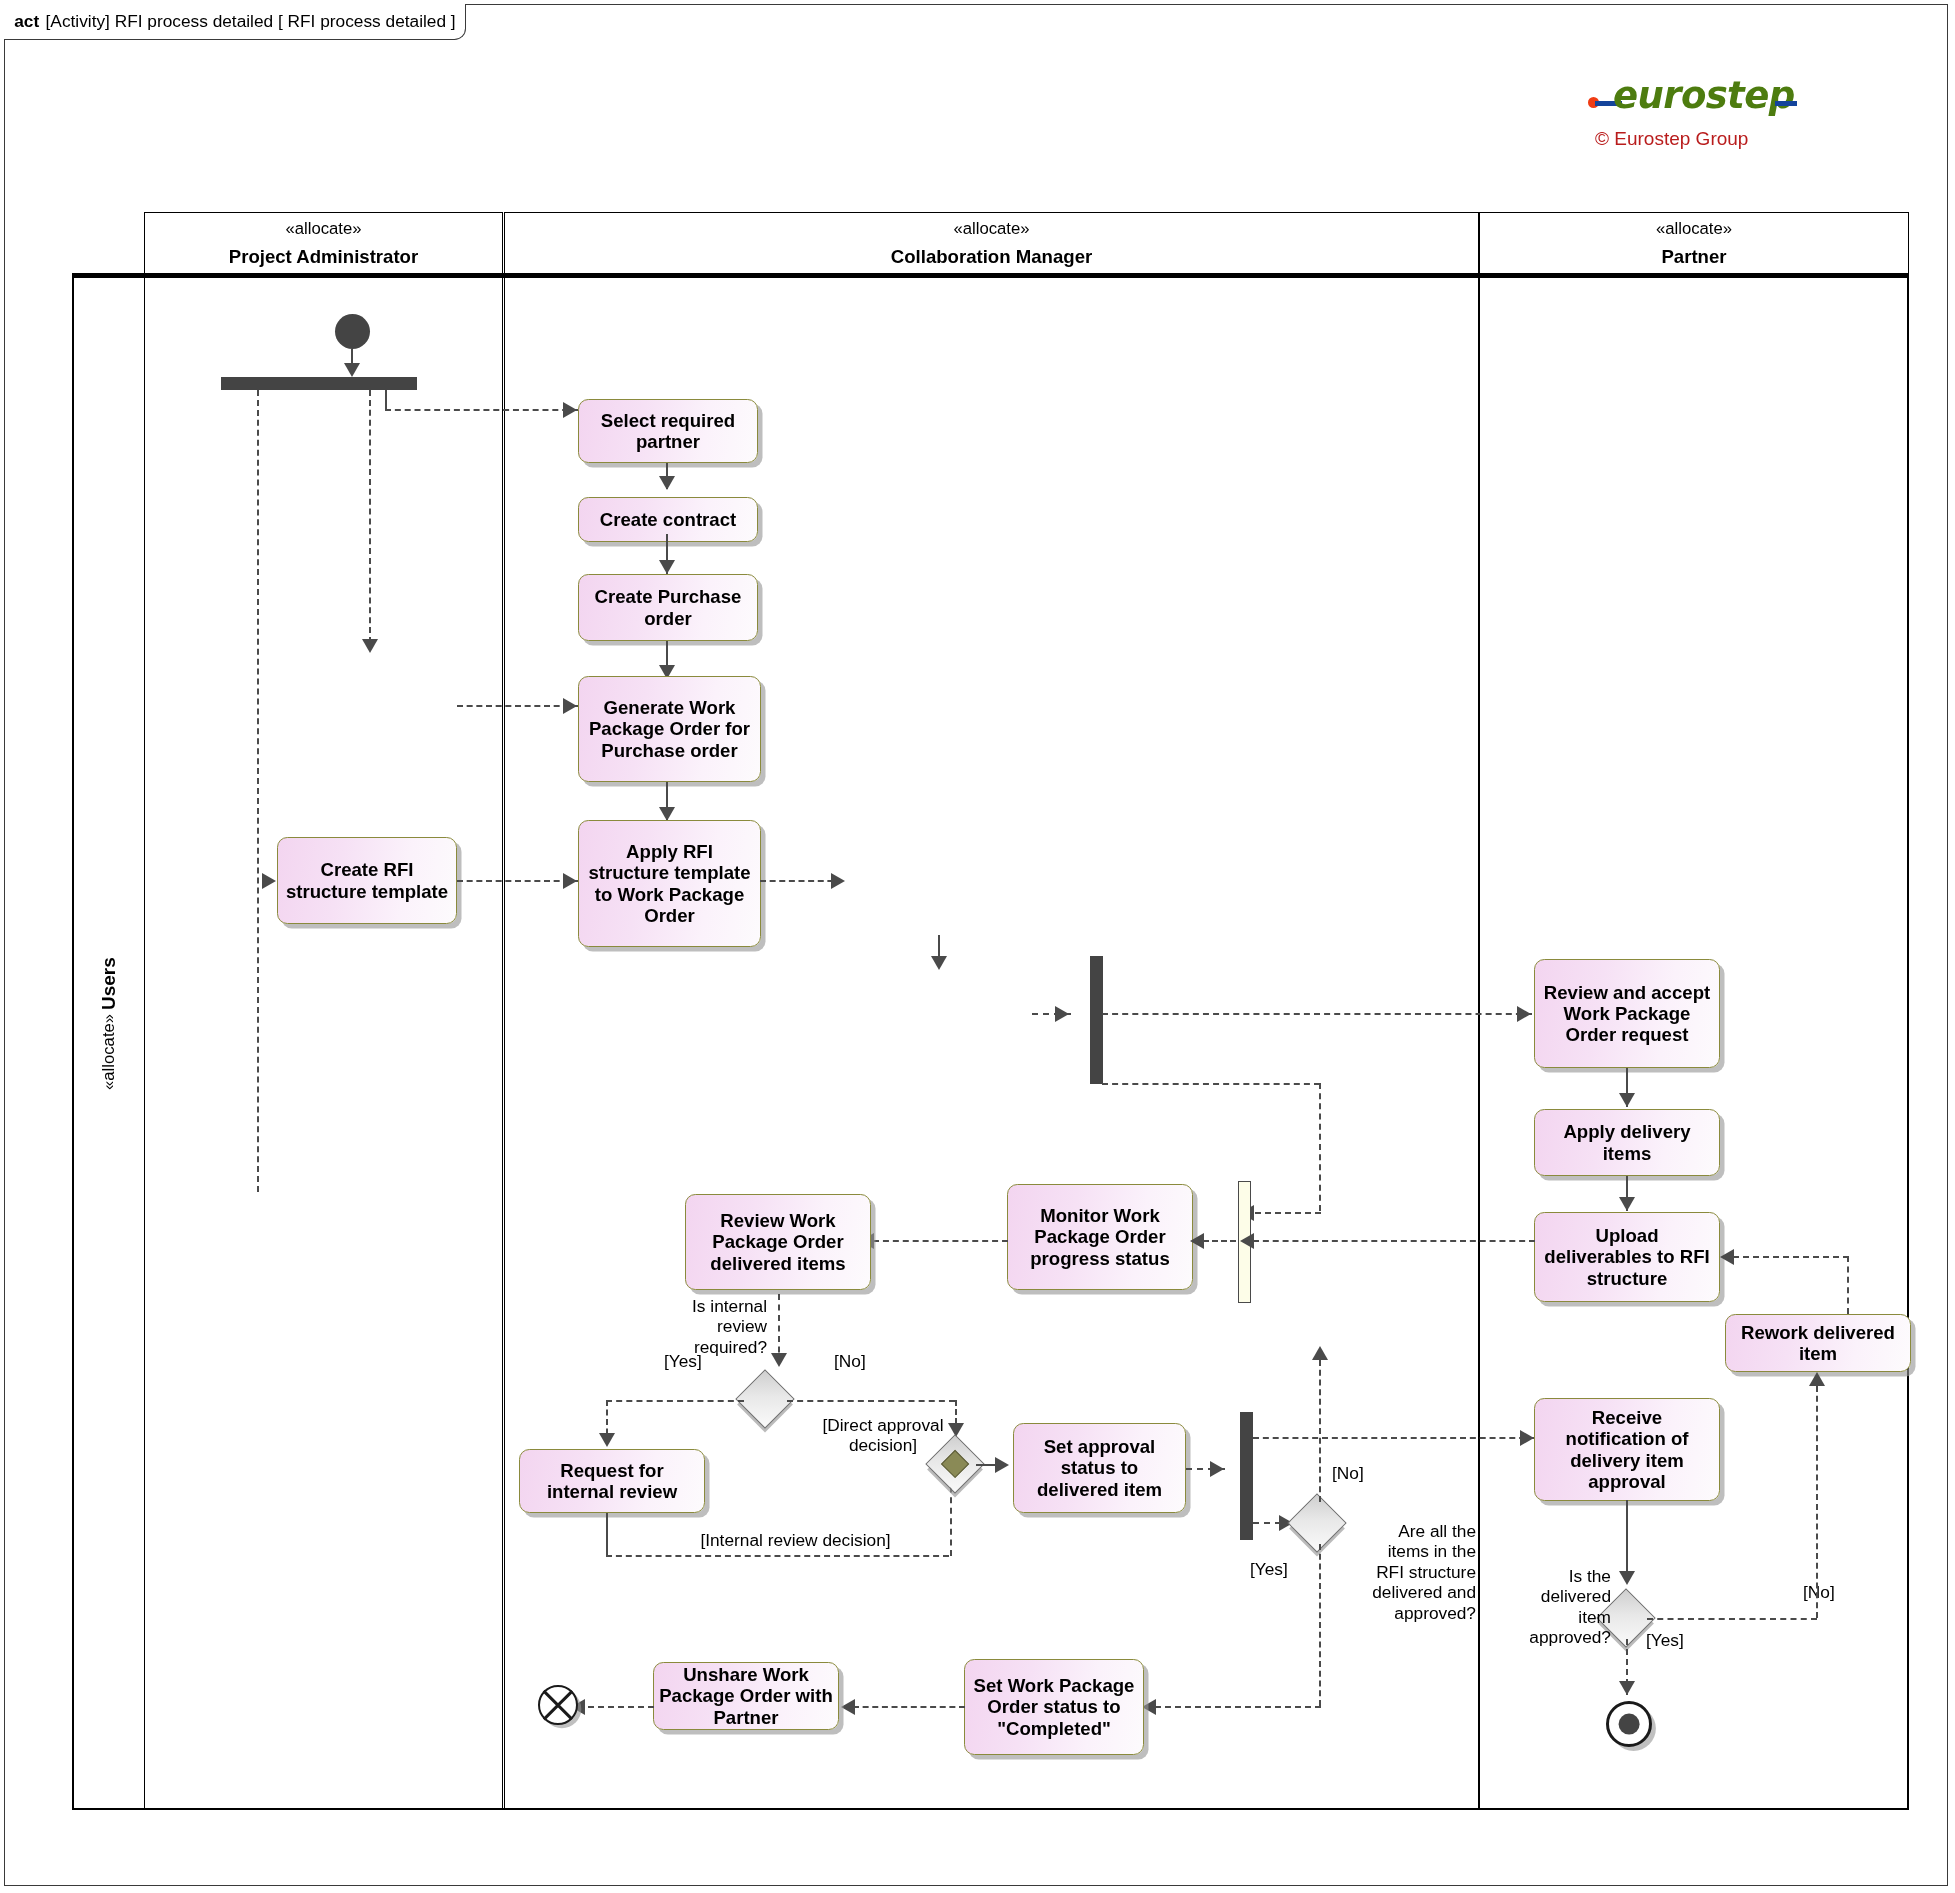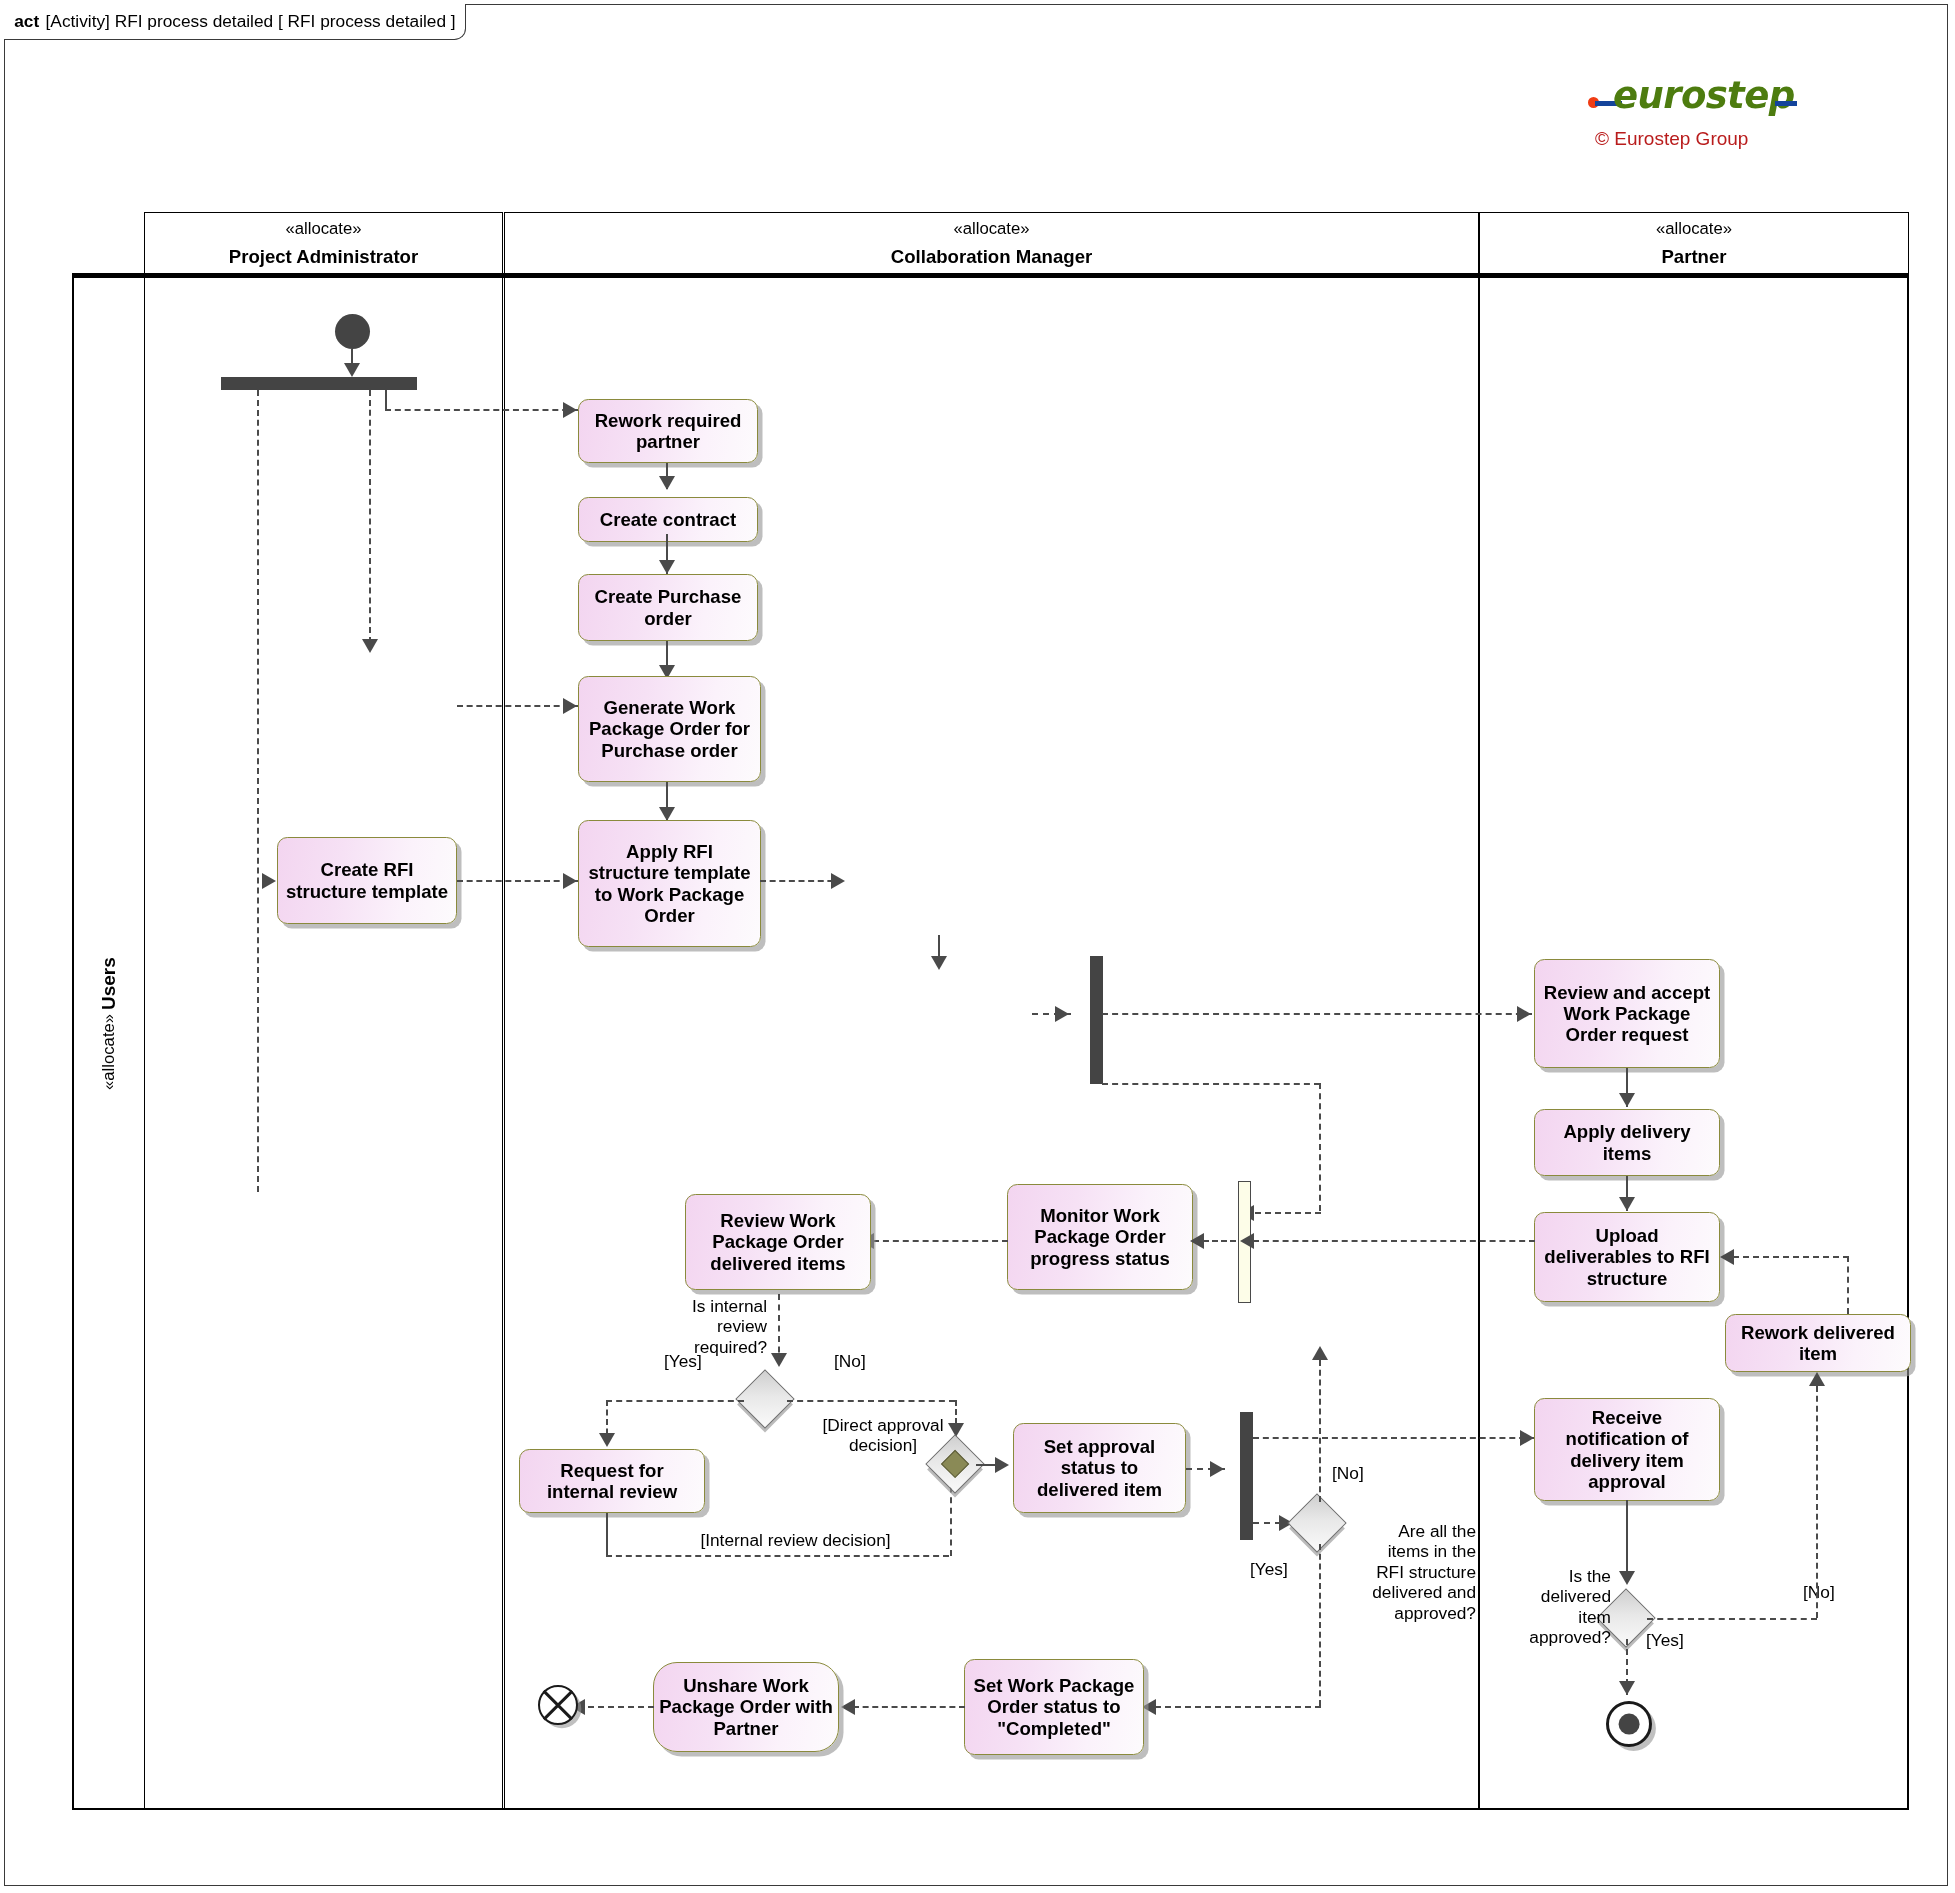--- a/index.html
+++ b/index.html
@@ -147,21 +147,21 @@
 
 
   <div class="edge h" style="left:457px;top:705px;width:122px;"></div>
   <div class="arr r" style="left:563px;top:698px;"></div>
 
   <div class="act" style="left:277px;top:837px;width:180px;height:87px;font-size:18.6px;">Create RFI structure template</div>
   <div class="arr r" style="left:262px;top:873px;"></div>
   <div class="edge h" style="left:457px;top:880px;width:122px;"></div>
   <div class="arr r" style="left:563px;top:873px;"></div>
 
-  <div class="act" style="left:578px;top:399px;width:180px;height:64px;font-size:18.6px;">Rework required partner</div>
+  <div class="act" style="left:578px;top:399px;width:180px;height:64px;font-size:18.6px;">Select required partner</div>
   <div class="edge vs" style="left:666px;top:463px;height:26px;"></div>
   <div class="arr d" style="left:659px;top:476px;"></div>
 
   <div class="act" style="left:578px;top:489px;width:180px;height:45px;font-size:18.6px;margin-top:8px;">Create contract</div>
   <div class="edge vs" style="left:666px;top:534px;height:40px;"></div>
   <div class="arr d" style="left:659px;top:560px;"></div>
 
   <div class="act" style="left:578px;top:574px;width:180px;height:67px;font-size:18.6px;">Create Purchase order</div>
   <div class="edge vs" style="left:666px;top:641px;height:39px;"></div>
   <div class="arr d" style="left:659px;top:665px;"></div>
@@ -269,21 +269,21 @@
   <div class="lbl" style="left:1250px;top:1559px;">[Yes]</div>
   <div class="edge v" style="left:1319px;top:1544px;height:162px;"></div>
   <div class="edge h" style="left:1155px;top:1706px;width:166px;"></div>
   <div class="arr l" style="left:1142px;top:1699px;"></div>
 
   <div class="act" style="left:964px;top:1659px;width:180px;height:96px;font-size:18.6px;">Set Work Package Order status to "Completed"</div>
 
   <div class="edge h" style="left:853px;top:1706px;width:112px;"></div>
   <div class="arr l" style="left:841px;top:1699px;"></div>
 
-  <div class="act" style="left:653px;top:1662px;width:186px;height:90px;font-size:18.6px;border-radius:24px;">Unshare Work Package Order with Partner</div>
+  <div class="act" style="left:653px;top:1662px;width:186px;height:68px;font-size:18.6px;">Unshare Work Package Order with Partner</div>
 
   <div class="edge h" style="left:578px;top:1706px;width:76px;"></div>
   <div class="arr l" style="left:571px;top:1699px;"></div>
 
   <div class="flowfinal" style="left:538px;top:1685px;width:36px;height:36px;"></div>
 
   <div class="act" style="left:1534px;top:959px;width:186px;height:109px;font-size:18.6px;">Review and accept Work Package Order request</div>
   <div class="edge vs" style="left:1626px;top:1068px;height:39px;"></div>
   <div class="arr d" style="left:1619px;top:1093px;"></div>
 

